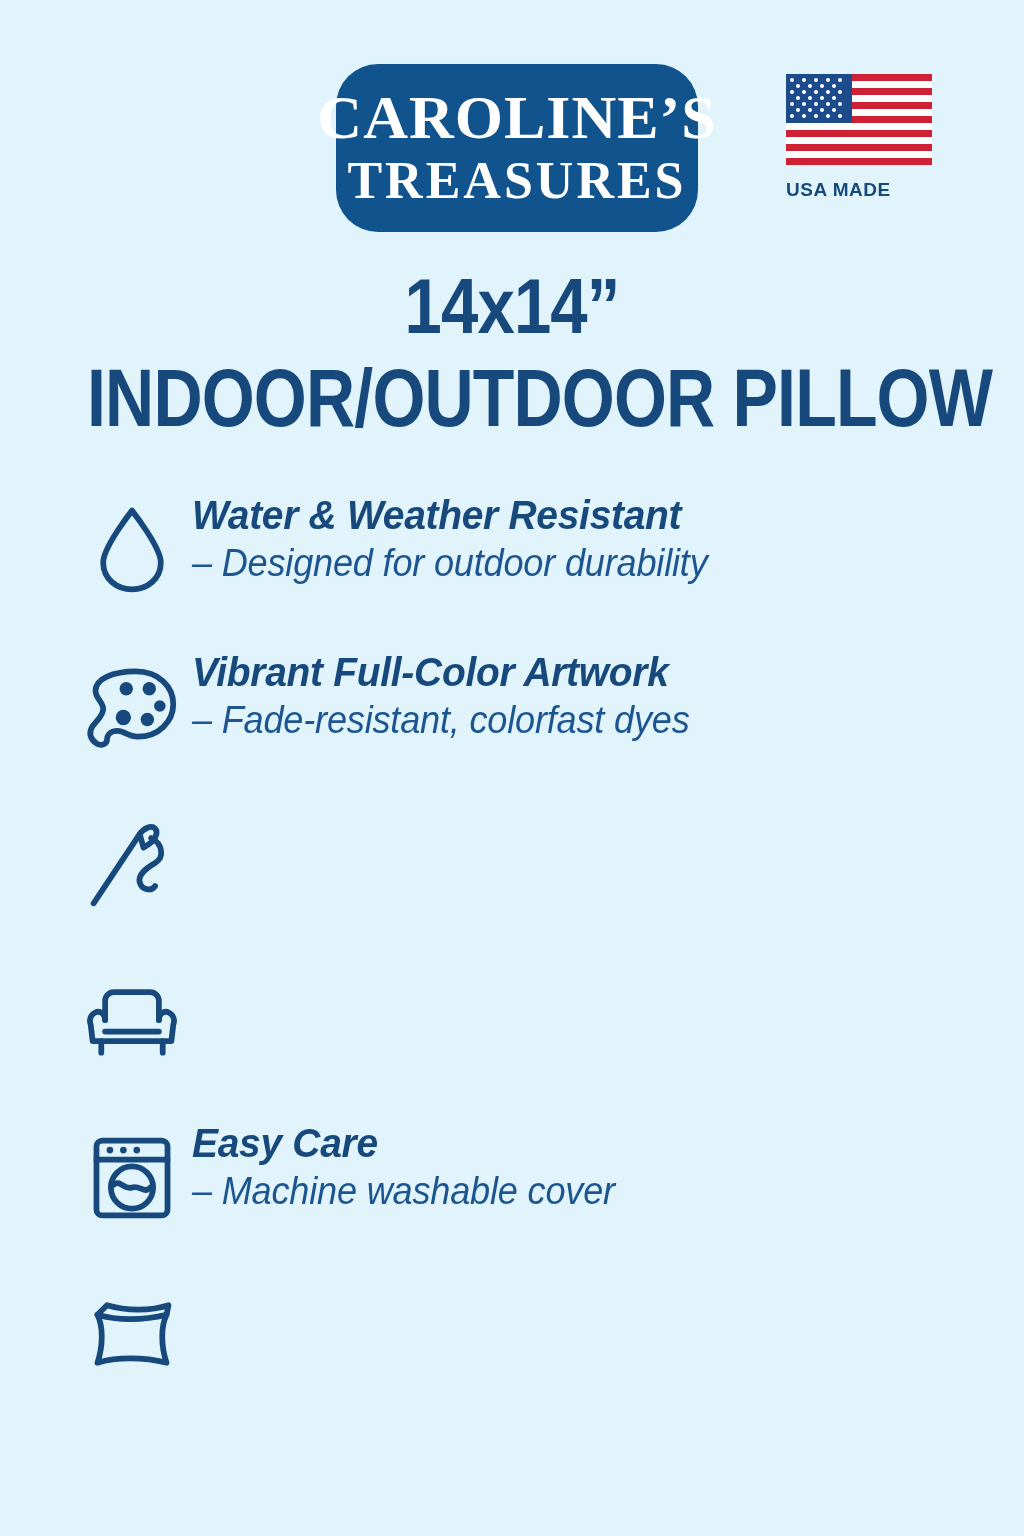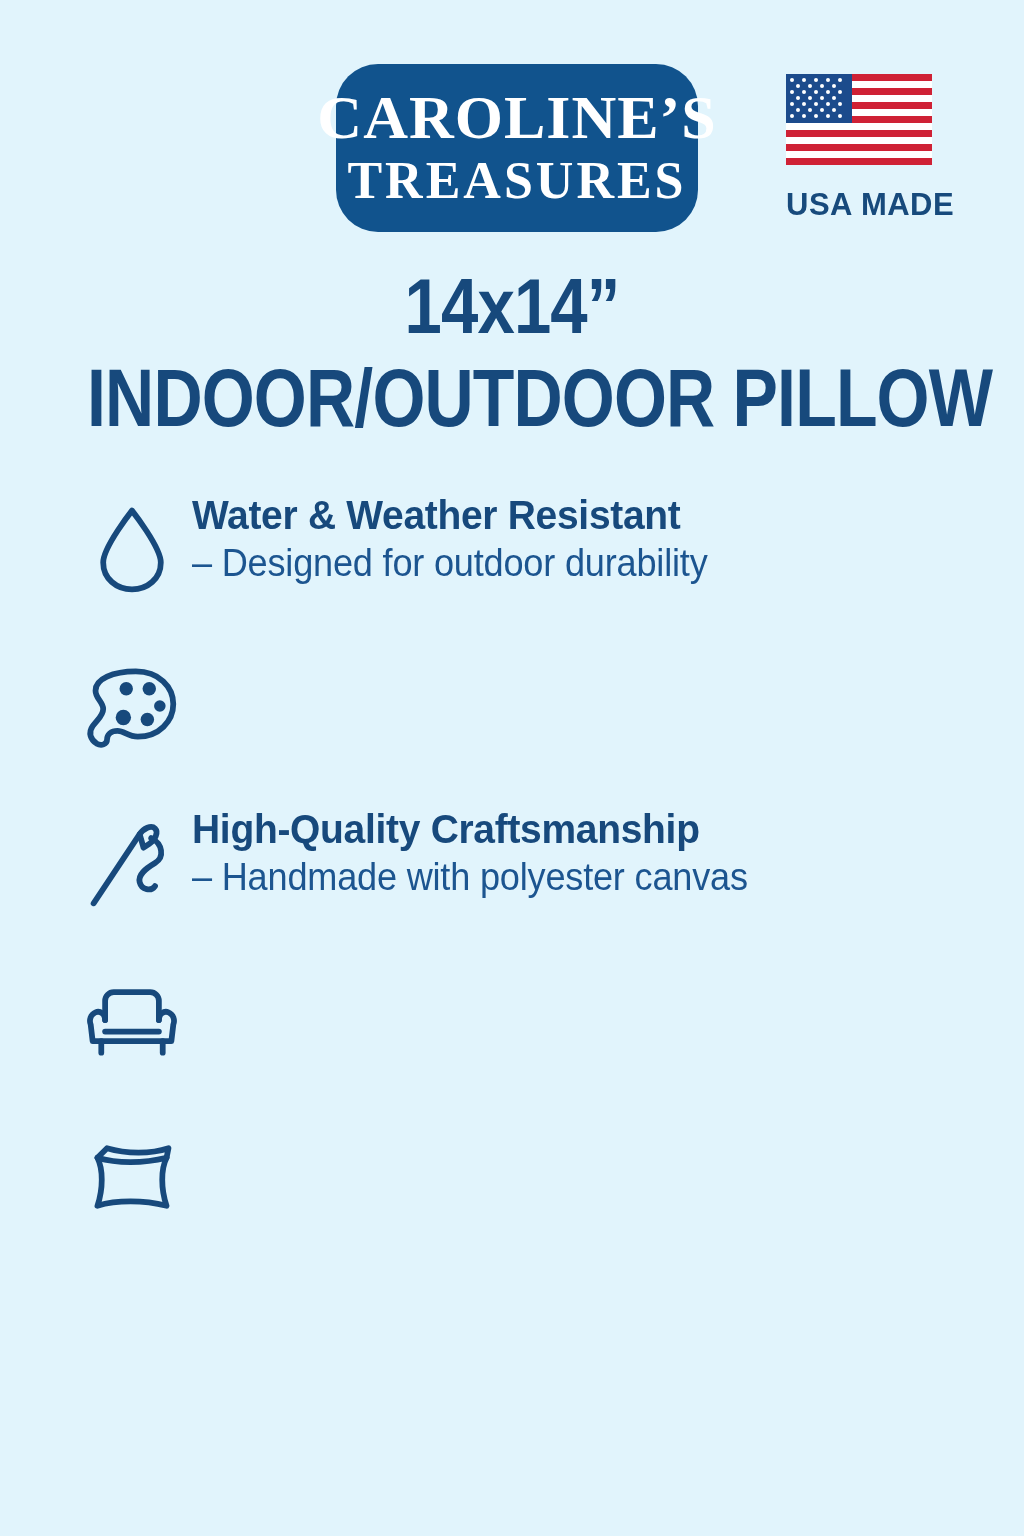--- a/index.html
+++ b/index.html
@@ -91,23 +91,23 @@
     background: #1c4b8c;
   }
   .star {
     position: absolute;
     width: 4px;
     height: 4px;
     background: #ffffff;
     border-radius: 50%;
   }
   .usa-made {
-    margin-top: 22px;
+    margin-top: 14px;
     color: #174a7c;
-    font-size: 31px;
+    font-size: 19px;
     font-weight: bold;
     letter-spacing: 0.5px;
     white-space: nowrap;
   }
 
   
   .size-title {
     position: absolute;
     top: 267px;
     left: 0;
@@ -140,20 +140,21 @@
     position: absolute;
     top: 487px;
     left: 0;
     width: 1024px;
   }
   .feature-row {
     position: relative;
     height: 157px;
     padding-left: 68px;
     box-sizing: border-box;
+    font-style: italic;
   }
   .feature-icon {
     position: absolute;
     left: 84px;
     top: 14px;
     width: 96px;
     height: 96px;
     display: block;
   }
   .feature-text {
@@ -266,46 +267,61 @@
                  C46 82 42 76 35 76 C28 76 24 80 24 85
                  C24 90 18 92 13 89 C7 85 4 78 9 71
                  C14 64 20 60 20 53 C20 46 12 42 12 34
                  C12 22 30 14 54 14 Z"></path>
         <circle cx="44" cy="32" r="7" fill="#17497c" stroke="none"></circle>
         <circle cx="68" cy="32" r="7" fill="#17497c" stroke="none"></circle>
         <circle cx="79" cy="50" r="6" fill="#17497c" stroke="none"></circle>
         <circle cx="66" cy="64" r="7" fill="#17497c" stroke="none"></circle>
         <circle cx="41" cy="62" r="8" fill="#17497c" stroke="none"></circle>
       </svg>
+      <div class="feature-text">
+        <div class="feature-title">Vibrant Full-Color Artwork</div>
+        <div class="feature-sub">– Fade-resistant, colorfast dyes</div>
+      </div>
     </div>
 
     <div class="feature-row">
       <svg class="feature-icon" viewBox="0 0 100 100" fill="none" stroke="#17497c" stroke-width="6" stroke-linejoin="round" stroke-linecap="round">
         <path d="M10 92 L58 20"></path>
         <path d="M58 20 C62 14 70 10 74 14 C78 18 74 26 68 30 L62 34 Z"></path>
         <path d="M70 24 C82 30 84 44 74 50 C64 56 56 62 58 70
                  C60 78 70 80 74 74"></path>
       </svg>
-      <div class="feature-text">
-        <div class="feature-title">High-Quality Craftsmanship</div>
-        <div class="feature-sub">– Handmade with polyester canvas</div>
-      </div>
     </div>
 
     <div class="feature-row">
       <svg class="feature-icon" viewBox="0 0 100 100" fill="none" stroke="#17497c" stroke-width="6" stroke-linejoin="round" stroke-linecap="round">
         <path d="M22 50 V30 C22 25 26 21 31 21 H69 C74 21 78 25 78 30 V50"></path>
         <path d="M22 50 C22 44 17 40 12 42 C7 44 5 50 7 55 L9 72 H91 L93 55
                  C95 50 93 44 88 42 C83 40 78 44 78 50"></path>
         <path d="M22 62 H78"></path>
         <path d="M18 72 V84"></path>
         <path d="M82 72 V84"></path>
       </svg>
     </div>
 
+    <div class="feature-row">
+      <svg class="feature-icon" viewBox="0 0 100 100" fill="none" stroke="#17497c" stroke-width="6" stroke-linejoin="round" stroke-linecap="round">
+        <rect x="13" y="12" width="74" height="78" rx="6"></rect>
+        <path d="M13 32 H87"></path>
+        <circle cx="27" cy="22" r="3.5" fill="#17497c" stroke="none"></circle>
+        <circle cx="41" cy="22" r="3.5" fill="#17497c" stroke="none"></circle>
+        <circle cx="55" cy="22" r="3.5" fill="#17497c" stroke="none"></circle>
+        <circle cx="50" cy="61" r="22"></circle>
+        <path d="M31 58 C37 52 42 64 50 61 C58 58 63 68 69 61"></path>
+      </svg>
+      <div class="feature-text">
+        <div class="feature-title">Easy Care</div>
+        <div class="feature-sub">– Machine washable cover</div>
+      </div>
+    </div>
 
     <div class="feature-row">
       <svg class="feature-icon" viewBox="0 0 100 100" fill="none" stroke="#17497c" stroke-width="6" stroke-linejoin="round" stroke-linecap="round">
         <path d="M14 30 C20 42 20 62 14 80 C34 74 62 74 86 80
                  C80 62 80 42 86 30 C62 36 34 36 14 30 Z"></path>
         <path d="M14 30 L24 20 C44 26 70 26 88 20 L86 30"></path>
       </svg>
     </div>
 
   </div>

